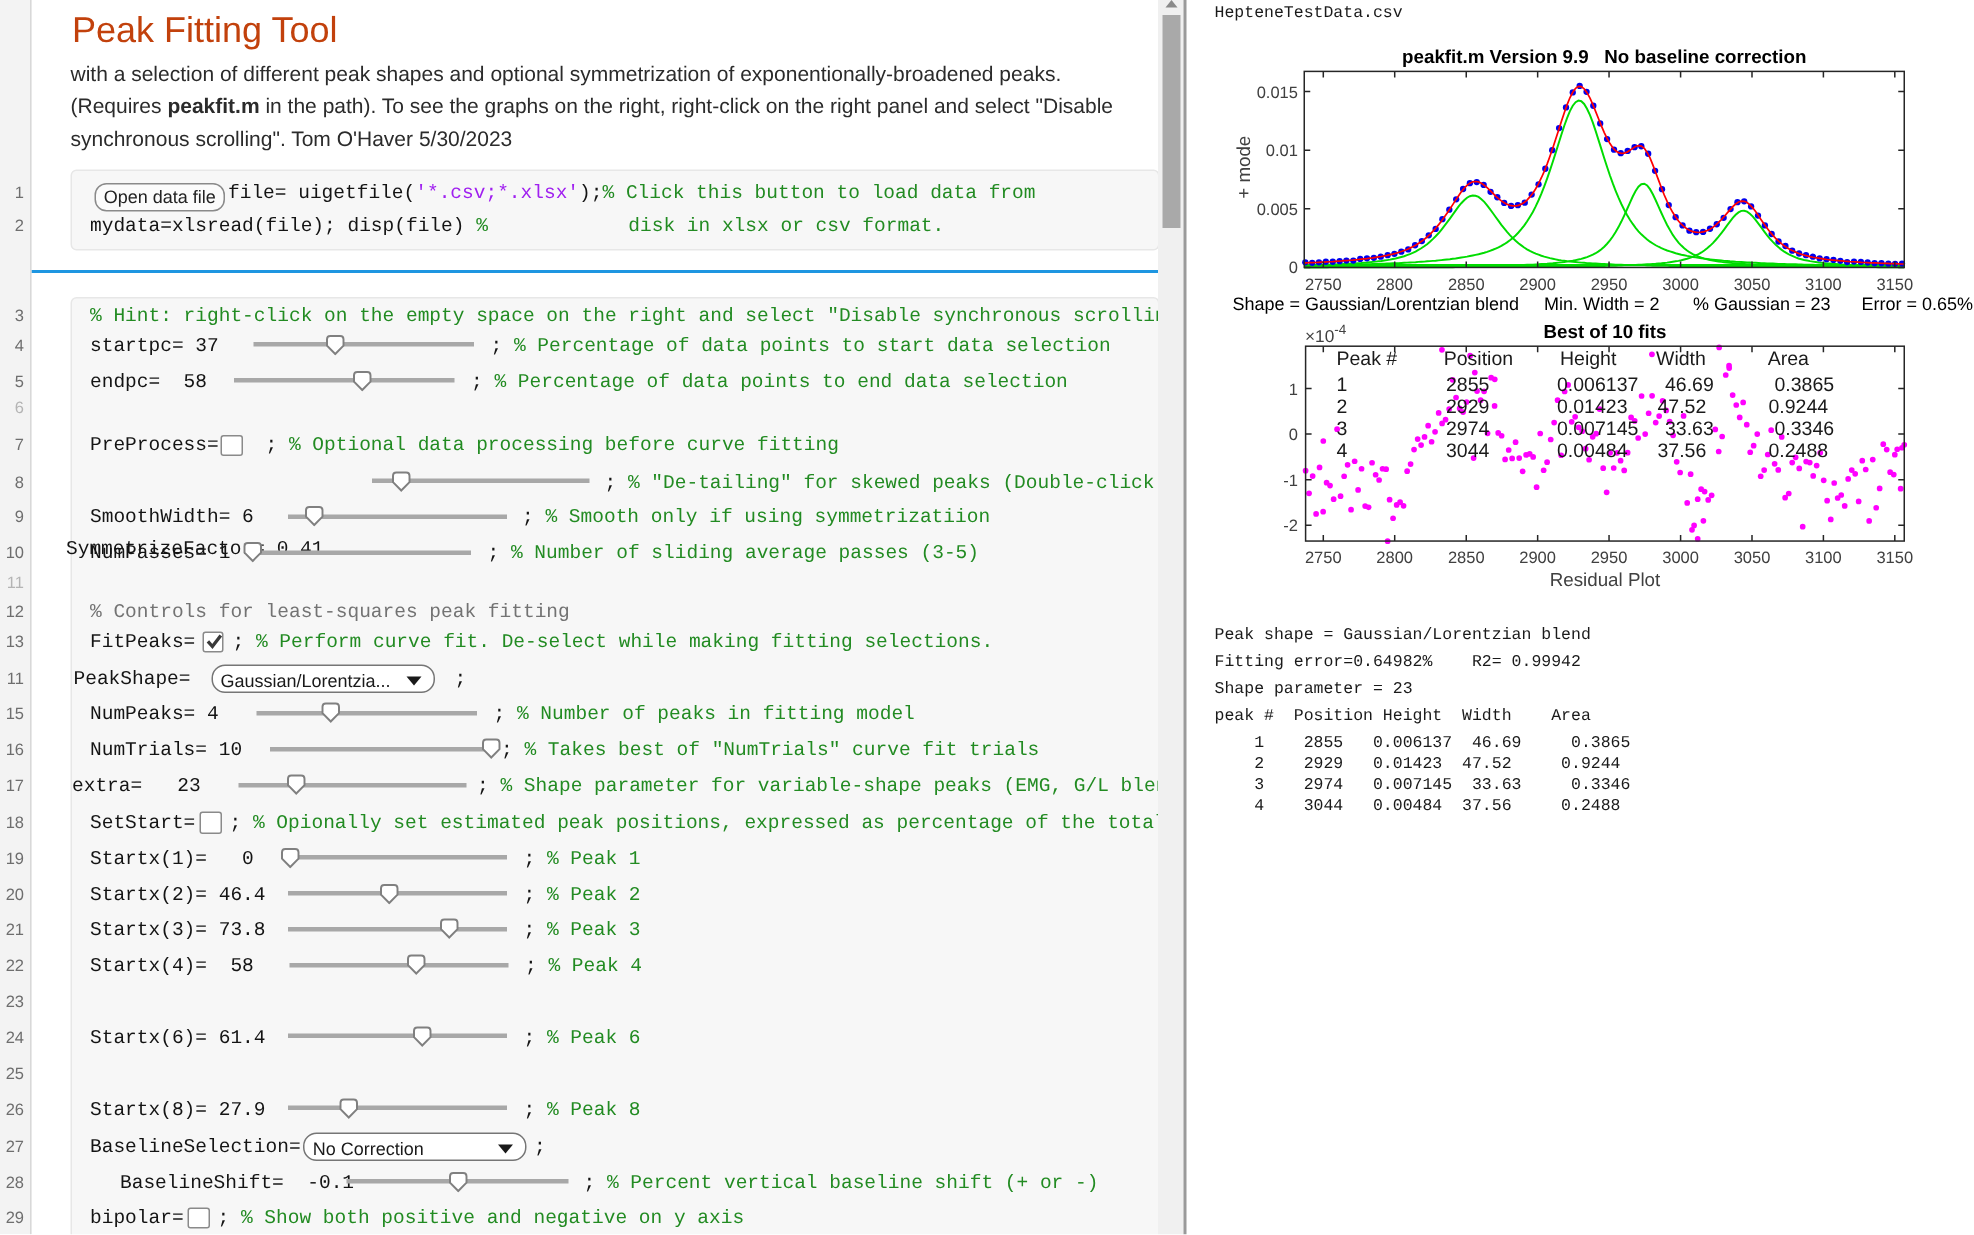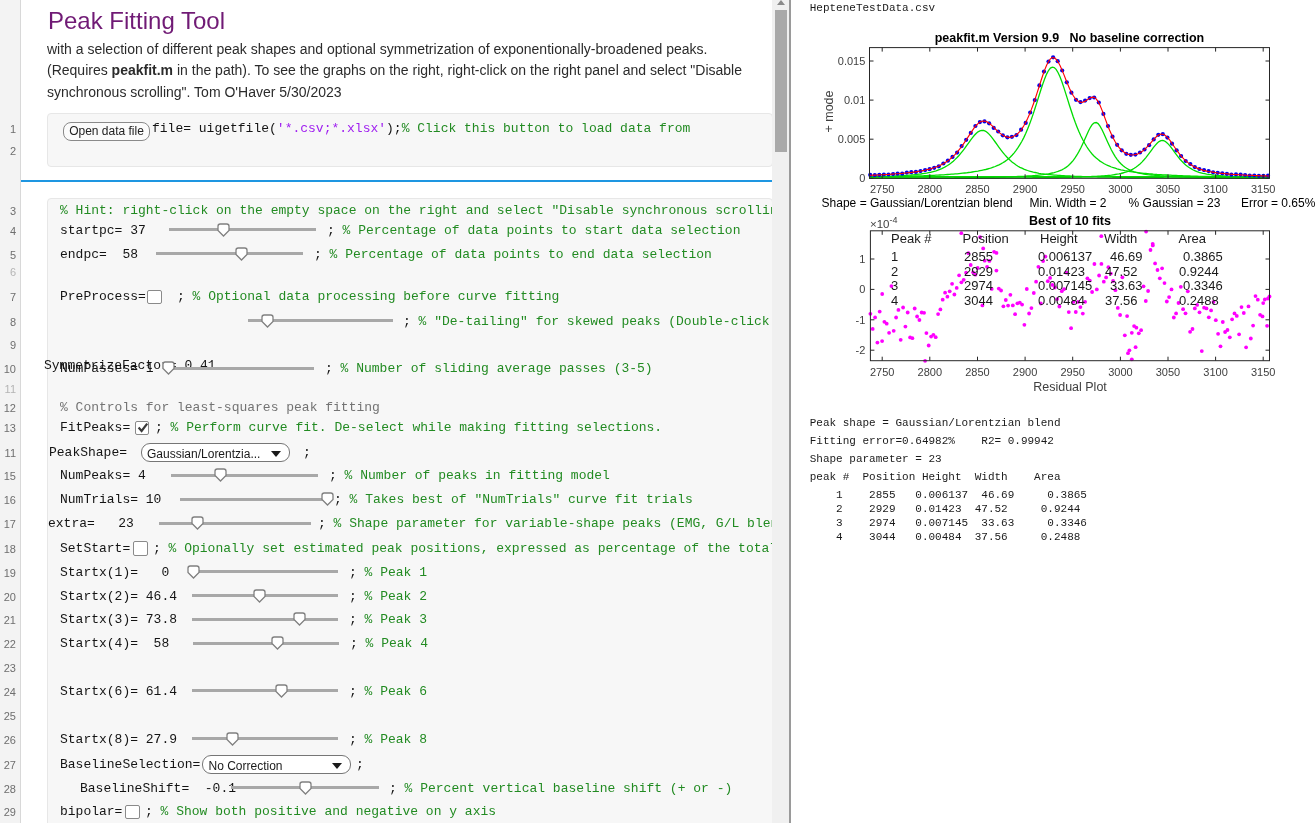--- a/index.html
+++ b/index.html
@@ -7,21 +7,21 @@
 .blk{position:absolute;left:47px;width:726px;background:#f7f7f7;border:1px solid #e7e7e7;border-radius:4px}
 .gut{position:absolute;left:0;top:0;width:21px;height:823px;background:#f3f3f3;border-right:1px solid #d8d8d8}
 .ln{position:absolute;left:0;width:16px;text-align:right;font:11px "Liberation Sans", sans-serif;color:#6e6e6e;line-height:16px}
 .ln.e{color:#b4b4b4}
 .cl{position:absolute;left:0;width:772px;height:18px}
 .cd{position:absolute;top:1px;font:13px "Liberation Mono", monospace;color:#141414;white-space:pre;line-height:16px}
 .cm{color:#228B22}
 .tr{position:absolute;height:3px;background:#a8a8a8;top:6.5px}
 .th{position:absolute;top:1px;width:13px;height:14px}
 .cb{position:absolute;top:1.5px;width:14.5px;height:14.5px;background:#fff;border:1.5px solid #8a8a8a;border-radius:2px}
-.ttl{position:absolute;left:48px;top:6.5px;font:24px "Liberation Sans", sans-serif;color:#701a75}
+.ttl{position:absolute;left:48px;top:6.5px;font:24px "Liberation Sans", sans-serif;color:#c2410c}
 .para{position:absolute;left:47px;top:39px;font:14px "Liberation Sans", sans-serif;color:#2b2b2b;line-height:21.4px;white-space:nowrap}
 .btn{position:absolute;left:63px;top:1.5px;width:87px;height:19px;background:#fbfbfb;border:1px solid #8a8a8a;border-radius:8px;font:12px "Liberation Sans", sans-serif;color:#222;text-align:center;line-height:17px}
 .dd{position:absolute;top:-1px;height:19px;background:#fff;border:1px solid #767676;border-radius:9px;font:12.5px "Liberation Sans", sans-serif;color:#1a1a1a;line-height:17px}
 .ddl{position:absolute;left:5.5px;top:1.5px;white-space:nowrap;font-size:12px}
 .car{position:absolute;top:6.5px;width:0;height:0;border-left:5.5px solid transparent;border-right:5.5px solid transparent;border-top:6px solid #1a1a1a}
 </style></head><body>
 <div id="page">
 <div id="lp">
 <div class="blk" style="top:113px;height:53.5px"></div>
 <div class="blk" style="top:198px;height:630px"></div>
@@ -55,20 +55,23 @@
 <div class="ln" style="top:683.9px">24</div>
 <div class="ln" style="top:707.9px">25</div>
 <div class="ln" style="top:731.5px">26</div>
 <div class="ln" style="top:757.2px">27</div>
 <div class="ln" style="top:780.8px">28</div>
 <div class="ln" style="top:804.2px">29</div>
 <div class="cl" style="top:120.4px">
         <div class="btn">Open data file</div>
         <span class="cd" style="left:152px">file= uigetfile(<span style="color:#A020F0">'*.csv;*.xlsx'</span>);<span class="cm">% Click this button to load data from</span></span>
       </div>
+<div class="cl" style="top:141.8px">
+        <span class="cd" style="left:60px">mydata=xlsread(file); disp(file) <span class="cm">%            disk in xlsx or csv format.</span></span>
+      </div>
 <div class="cl" style="top:201.5px">
         <span class="cd" style="left:60px;color:#228B22">% Hint: right-click on the empty space on the right and select "Disable synchronous scrolling"</span>
       </div>
 <div class="cl" style="top:221.5px">
         <span class="cd" style="left:60px;">startpc= 37</span>
         <div class="tr" style="left:169px;width:147px"></div>
         <svg class="th" style="left:216.9px" width="13" height="14" viewBox="0 0 13 14">
           <path d="M1 3.2 Q1 1 3.2 1 L9.8 1 Q12 1 12 3.2 L12 7.4 L6.5 13 L1 7.4 Z" fill="#fff" stroke="#808080" stroke-width="1.3"></path>
         </svg>
         <span class="cd" style="left:327px">; <span class="cm">% Percentage of data points to start data selection</span></span>
@@ -86,20 +89,28 @@
         <div class="cb" style="left:147px"></div>
         <span class="cd" style="left:177px">; <span class="cm">% Optional data processing before curve fitting</span></span>
       </div>
 <div class="cl" style="top:312.5px">
         <span class="cd" style="left:44px;margin-top:44px;">SymmetrizeFactor= 0.41</span>
         <div class="tr" style="left:247.5px;width:145.5px"></div>
         <svg class="th" style="left:261.4px" width="13" height="14" viewBox="0 0 13 14">
           <path d="M1 3.2 Q1 1 3.2 1 L9.8 1 Q12 1 12 3.2 L12 7.4 L6.5 13 L1 7.4 Z" fill="#fff" stroke="#808080" stroke-width="1.3"></path>
         </svg>
         <span class="cd" style="left:403px">; <span class="cm">% "De-tailing" for skewed peaks (Double-click to enter value)</span></span>
+      </div>
+<div class="cl" style="top:336.0px">
+        <span class="cd" style="left:60px;">SmoothWidth= 6</span>
+        <div class="tr" style="left:192px;width:146px"></div>
+        <svg class="th" style="left:203.0px" width="13" height="14" viewBox="0 0 13 14">
+          <path d="M1 3.2 Q1 1 3.2 1 L9.8 1 Q12 1 12 3.2 L12 7.4 L6.5 13 L1 7.4 Z" fill="#fff" stroke="#808080" stroke-width="1.3"></path>
+        </svg>
+        <span class="cd" style="left:348px">; <span class="cm">% Smooth only if using symmetrizatiion</span></span>
       </div>
 <div class="cl" style="top:360.0px">
         <span class="cd" style="left:60px;">NumPasses= 1</span>
         <div class="tr" style="left:168px;width:146px"></div>
         <svg class="th" style="left:161.5px" width="13" height="14" viewBox="0 0 13 14">
           <path d="M1 3.2 Q1 1 3.2 1 L9.8 1 Q12 1 12 3.2 L12 7.4 L6.5 13 L1 7.4 Z" fill="#fff" stroke="#808080" stroke-width="1.3"></path>
         </svg>
         <span class="cd" style="left:325px">; <span class="cm">% Number of sliding average passes (3-5)</span></span>
       </div>
 <div class="cl" style="top:399.0px">

